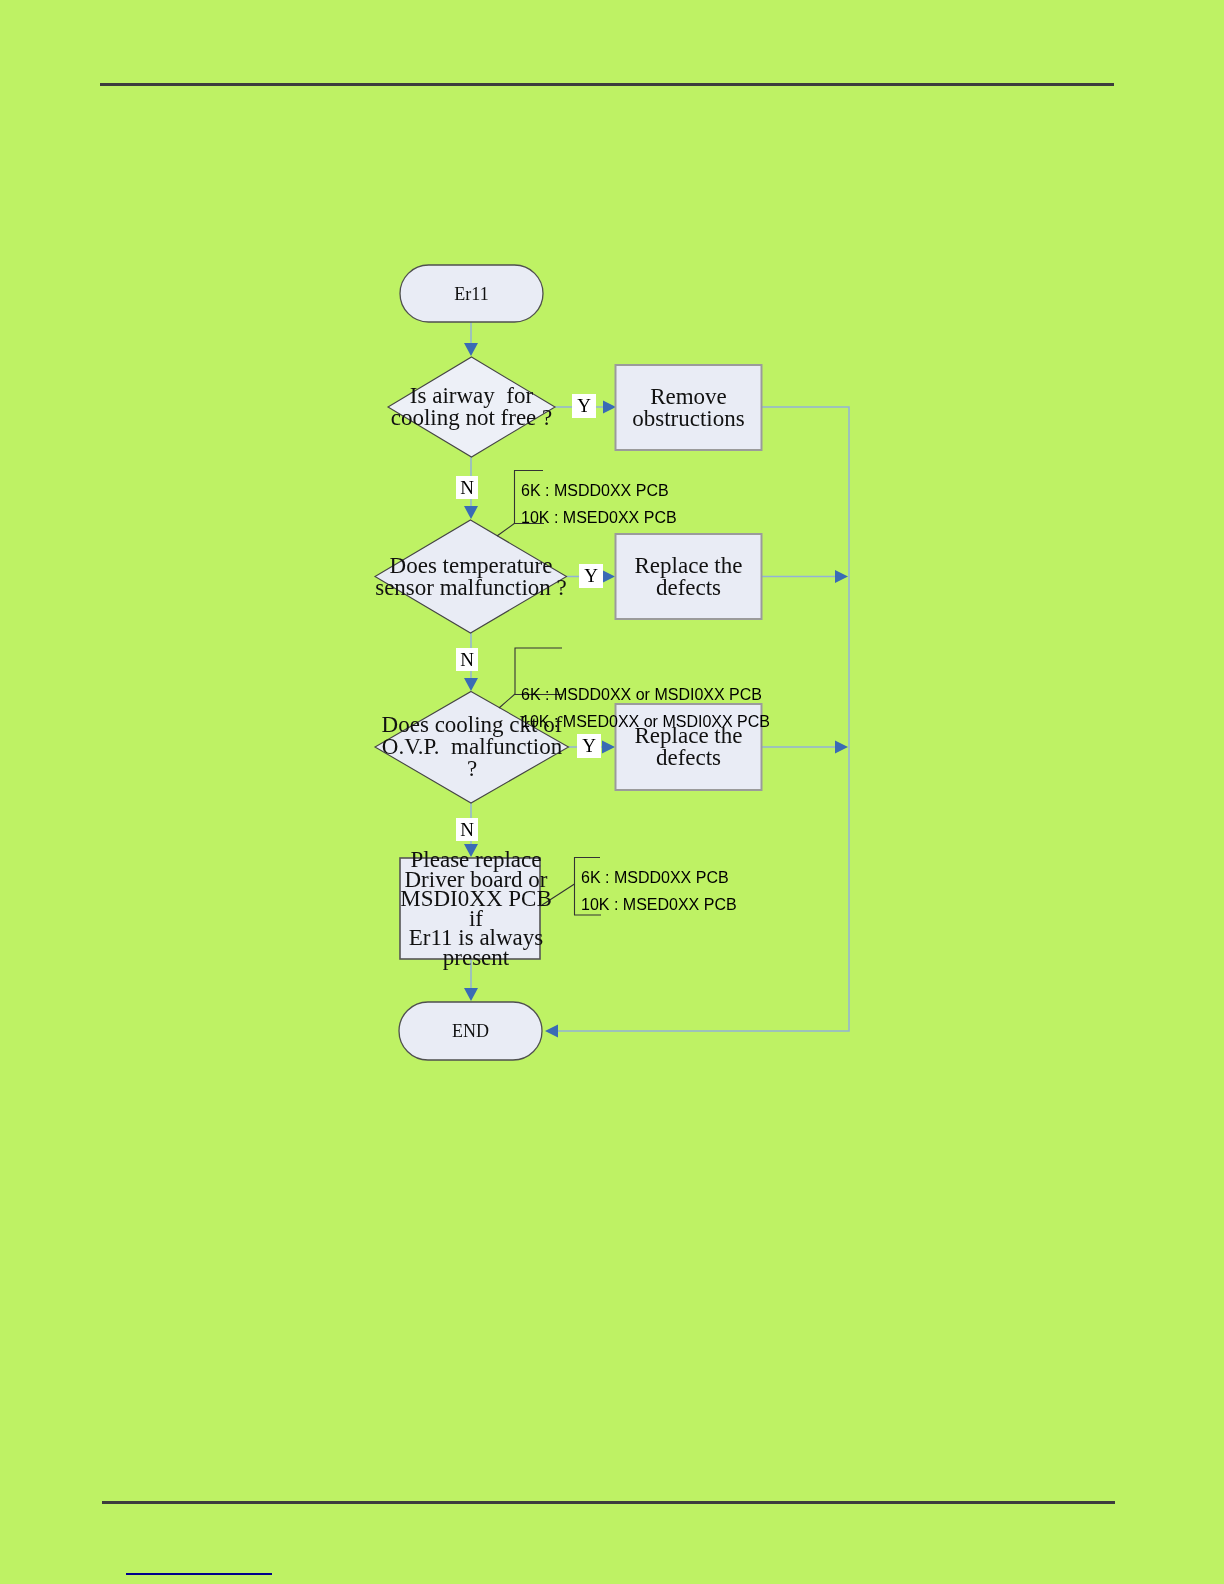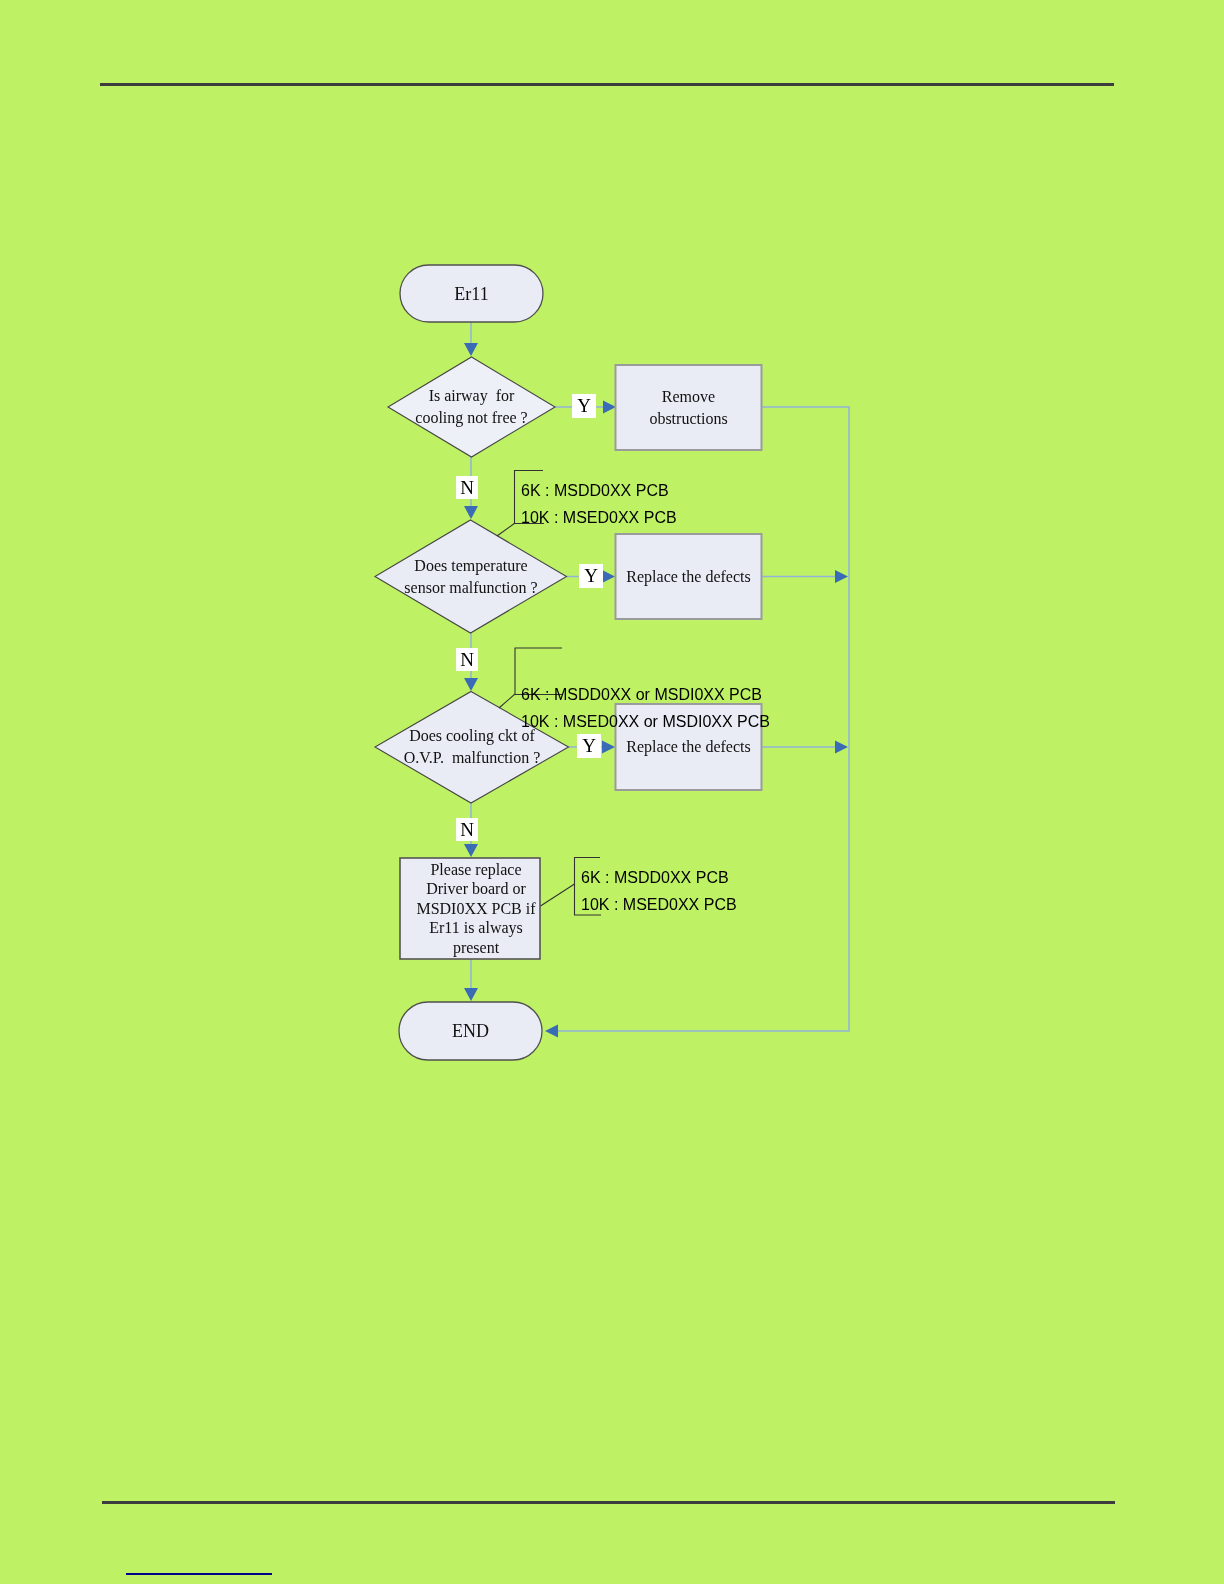--- a/index.html
+++ b/index.html
@@ -14,21 +14,21 @@
   .footnote-rule{position:absolute;background:#00008b;}
   svg.layer{position:absolute;left:0;top:0;}
   .lbl{
     position:absolute;
     display:flex;align-items:center;justify-content:center;
     text-align:center;
     color:#111111;
     font-family:"Liberation Serif", serif;
     white-space:pre-wrap;
     line-height:22px;
-    font-size:16px;
+    font-size:23px;
   }
   .branch{
     position:absolute;
     display:flex;align-items:center;justify-content:center;
     background:#ffffff;
     color:#000000;
     font-family:"Liberation Serif", serif;
     font-size:19px;
   }
   .ann{

